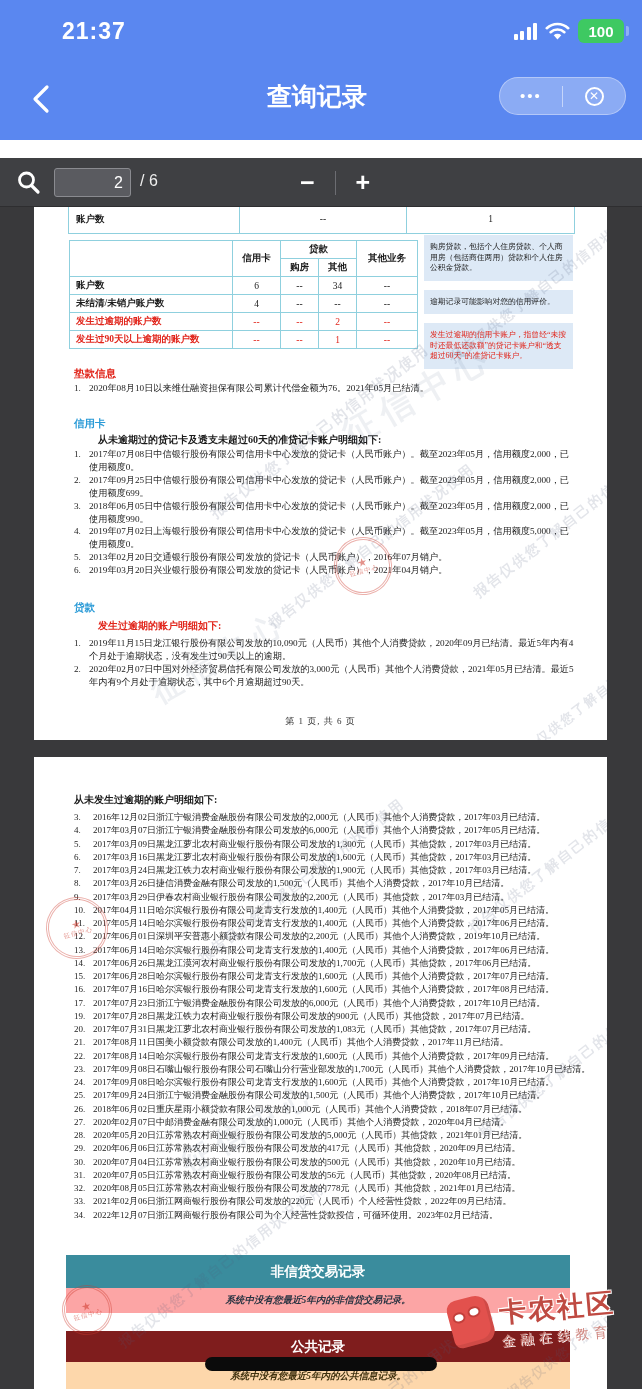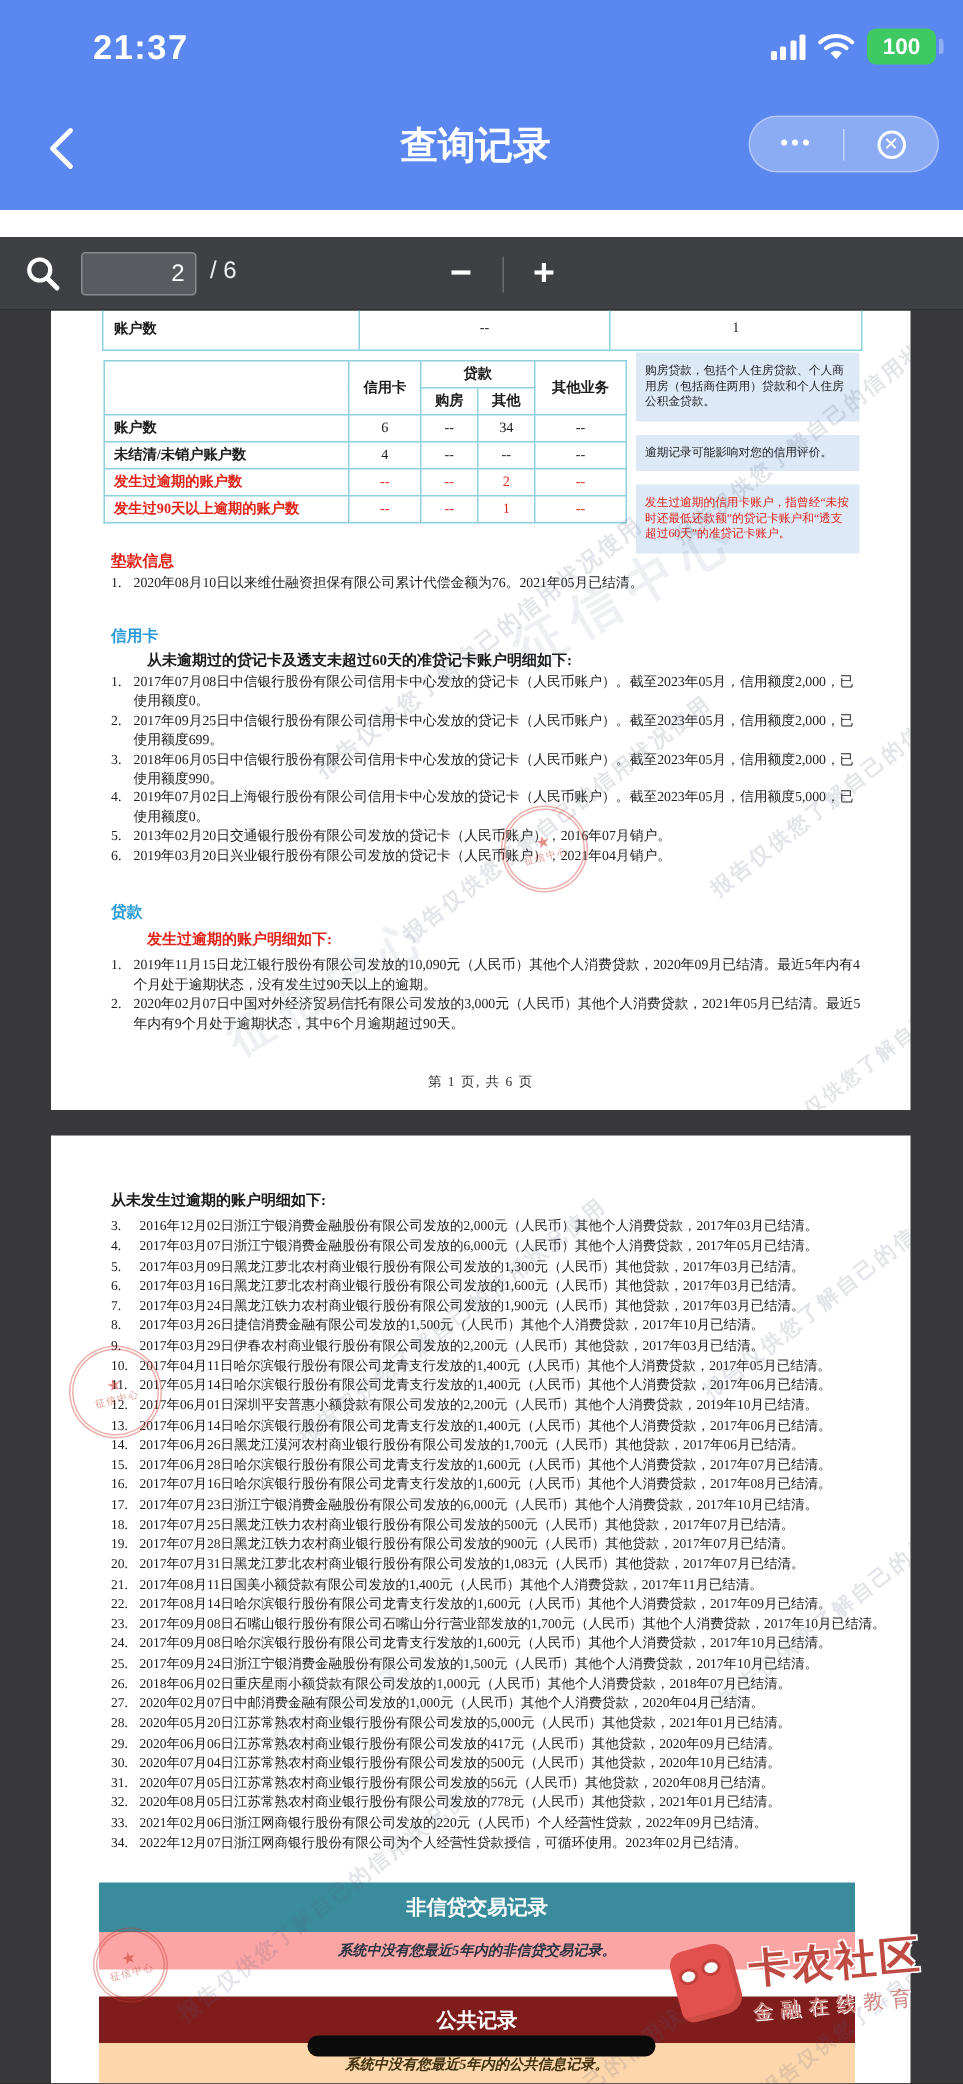--- a/index.html
+++ b/index.html
@@ -370,24 +370,20 @@
           </div>
           <div class="li">
             <span class="no">16.</span>
             <span class="tx">2017年07月16日哈尔滨银行股份有限公司龙青支行发放的1,600元（人民币）其他个人消费贷款，2017年08月已结清。</span>
           </div>
           <div class="li">
             <span class="no">17.</span>
             <span class="tx">2017年07月23日浙江宁银消费金融股份有限公司发放的6,000元（人民币）其他个人消费贷款，2017年10月已结清。</span>
           </div>
           <div class="li">
-            <span class="no">18.</span>
-            <span class="tx">2017年07月25日黑龙江铁力农村商业银行股份有限公司发放的500元（人民币）其他贷款，2017年07月已结清。</span>
-          </div>
-          <div class="li">
             <span class="no">19.</span>
             <span class="tx">2017年07月28日黑龙江铁力农村商业银行股份有限公司发放的900元（人民币）其他贷款，2017年07月已结清。</span>
           </div>
           <div class="li">
             <span class="no">20.</span>
             <span class="tx">2017年07月31日黑龙江萝北农村商业银行股份有限公司发放的1,083元（人民币）其他贷款，2017年07月已结清。</span>
           </div>
           <div class="li">
             <span class="no">21.</span>
             <span class="tx">2017年08月11日国美小额贷款有限公司发放的1,400元（人民币）其他个人消费贷款，2017年11月已结清。</span>

